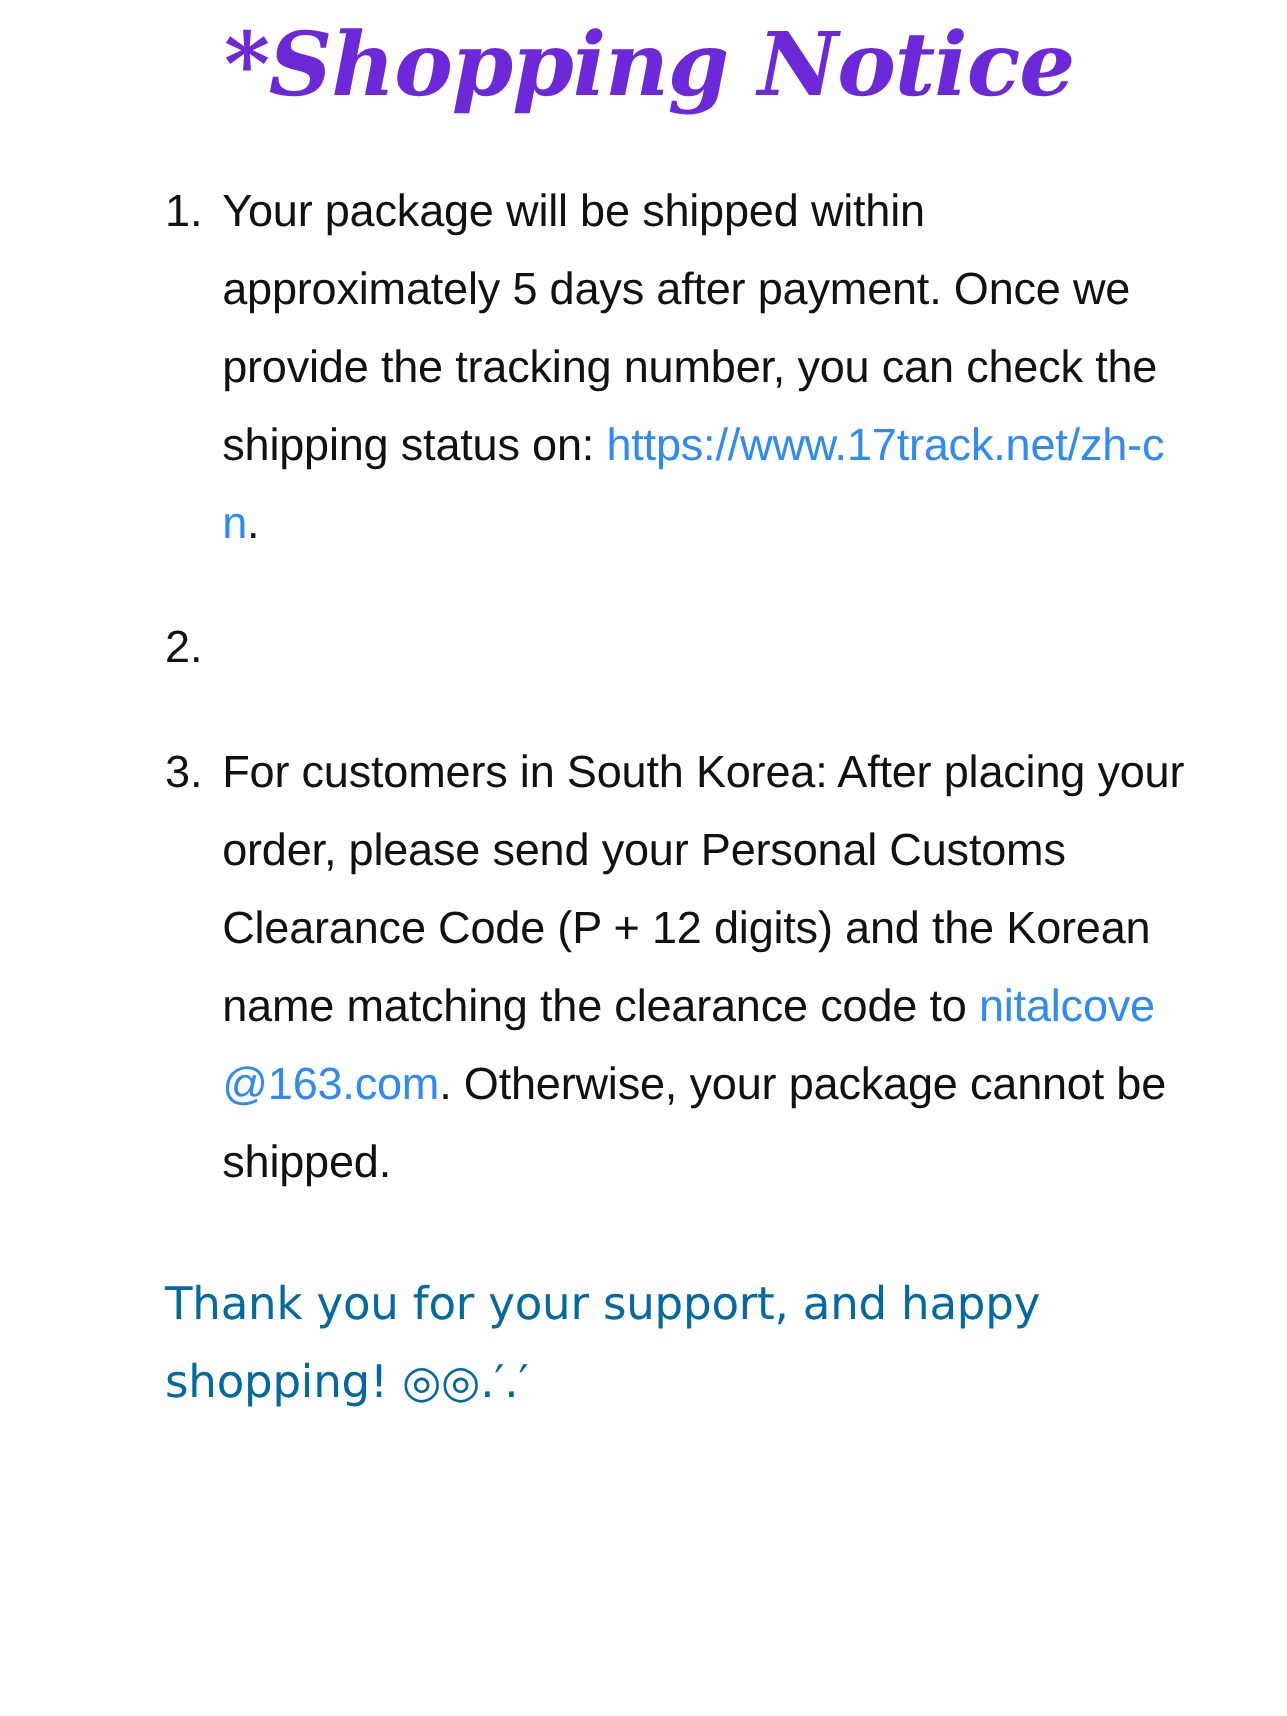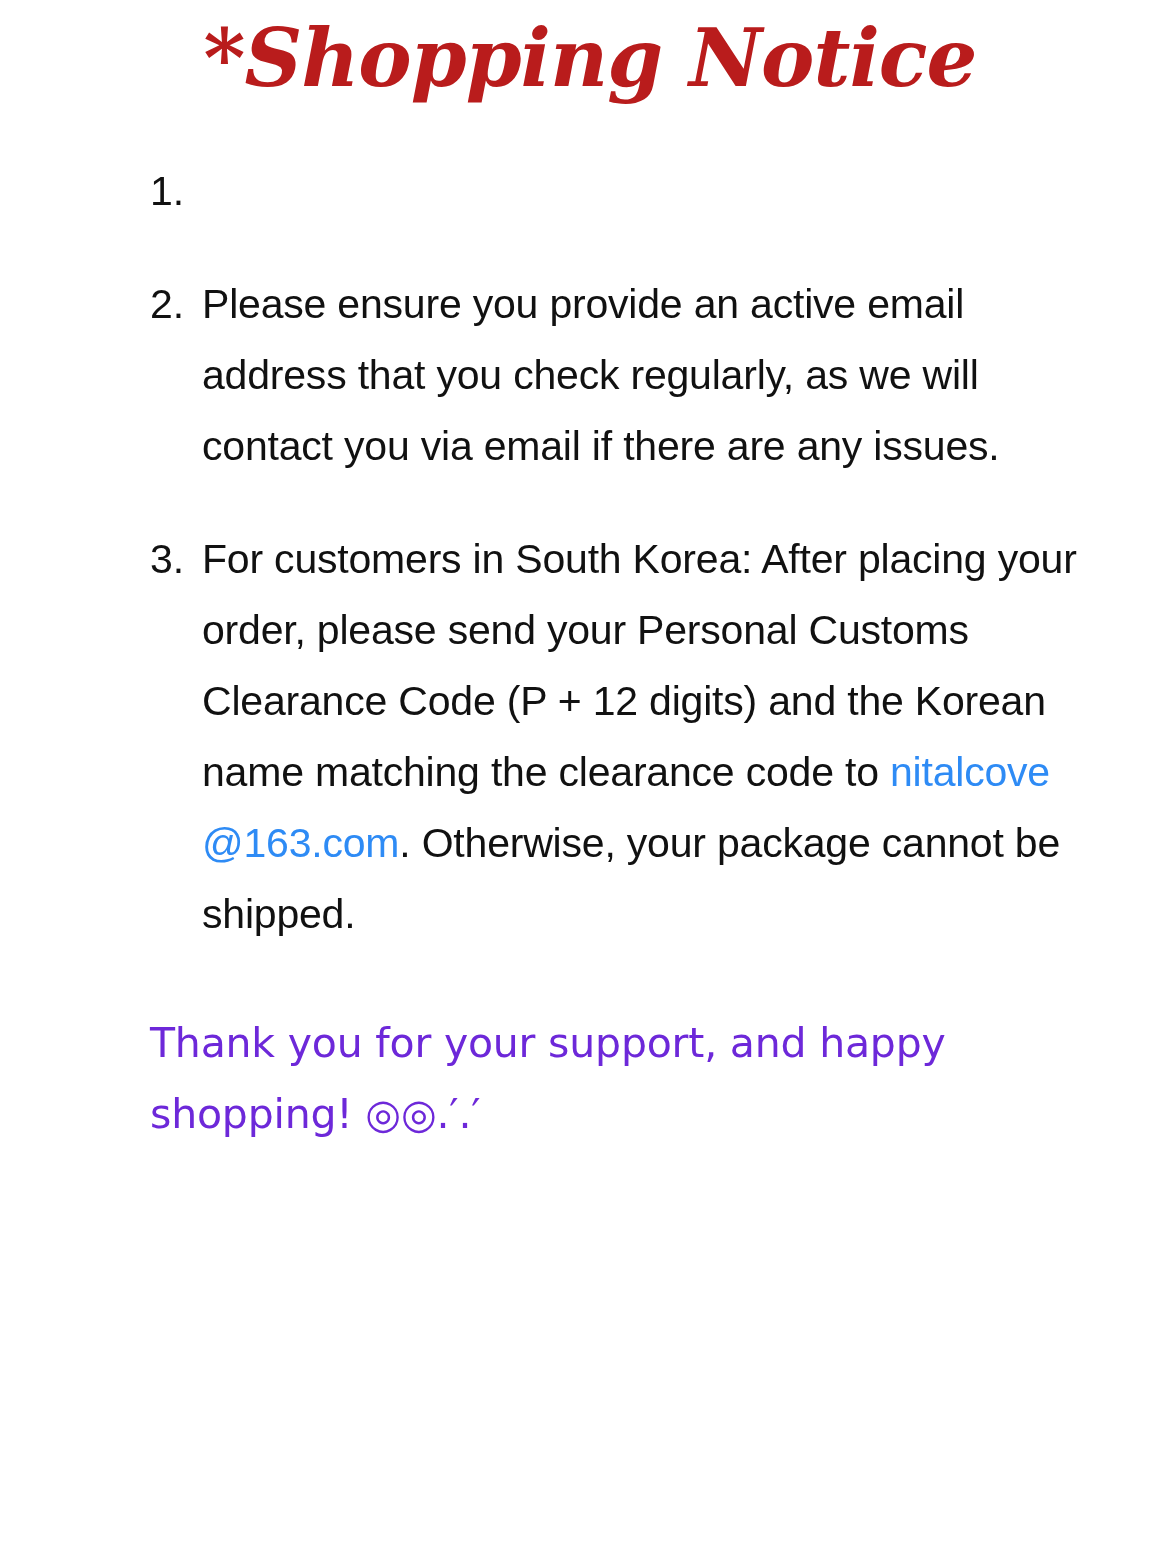--- a/index.html
+++ b/index.html
@@ -20,21 +20,21 @@
     height: 1560px;
     box-sizing: border-box;
     padding: 0;
   }
   .title {
     font-family: "DejaVu Serif", serif;
     font-weight: bold;
     font-style: italic;
     font-size: 80px;
     line-height: 1;
-    color: #b91c1c;
+    color: #6d28d9;
     text-align: center;
     margin: 18px 0 0 0;
     letter-spacing: -1px;
     padding-left: 10px;
   }
   .notice-list {
     list-style: none;
     margin: 58px 0 0 0;
     padding: 0;
   }
@@ -65,45 +65,45 @@
     word-break: break-all;
   }
   .strong {
     font-weight: normal;
   }
   .closing {
     margin: 58px 0 0 0;
     padding: 0 90px 0 150px;
     font-size: 41px;
     line-height: 71px;
-    color: #6d28d9;
+    color: #0369a1;
     letter-spacing: -0.2px;
   }
   .emoji {
     font-family: "DejaVu Sans", sans-serif;
   }
 </style>
 </head>
 <body>
 
 <div class="page">
 
   <h1 class="title">*Shopping Notice</h1>
 
   <ol class="notice-list">
 
     <li class="notice-item">
       <span class="item-num">1.</span>
+      <span class="item-body">
+        <span>Your package will be shipped within approximately 5 days after payment. Once we provide the tracking number, you can check the shipping status on: </span><a class="link" href="#">https://www.17track.net/zh-cn</a><span>.</span>
+      </span>
     </li>
 
     <li class="notice-item">
       <span class="item-num">2.</span>
-      <span class="item-body">
-        <span>Please ensure you provide an active email address that you check regularly, as we will contact you via email if there are any issues.</span>
-      </span>
     </li>
 
     <li class="notice-item">
       <span class="item-num">3.</span>
       <span class="item-body">
         <span class="strong">For customers in South Korea:</span><span> After placing your order, please send your </span><span class="strong">Personal Customs Clearance Code (P + 12 digits)</span><span> and the </span><span class="strong">Korean name matching the clearance code</span><span> to </span><a class="link" href="#">nitalcove@163.com</a><span>. Otherwise, your package cannot be shipped.</span>
       </span>
     </li>
 
   </ol>

